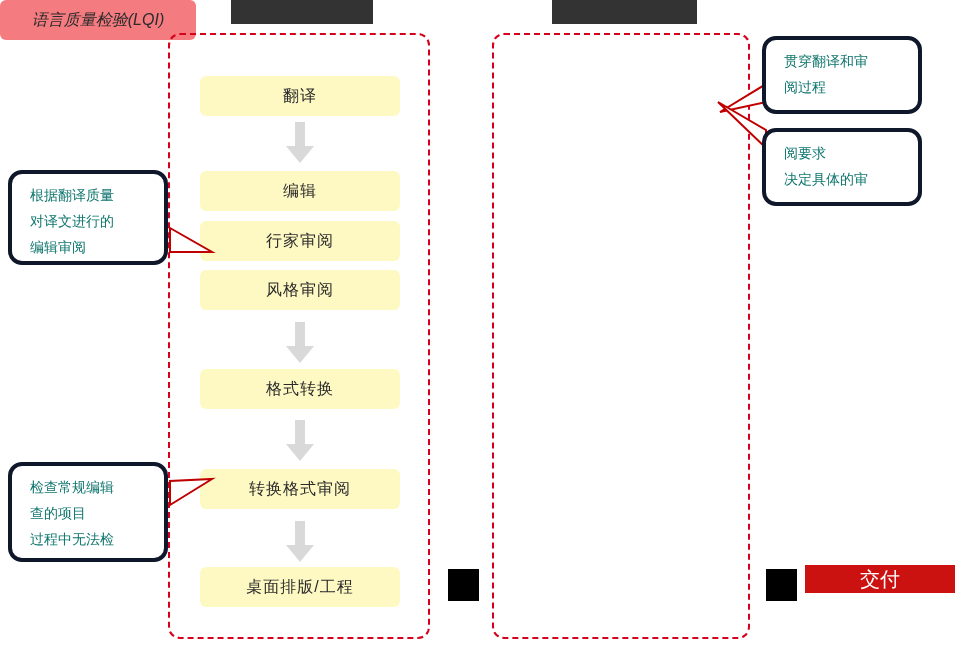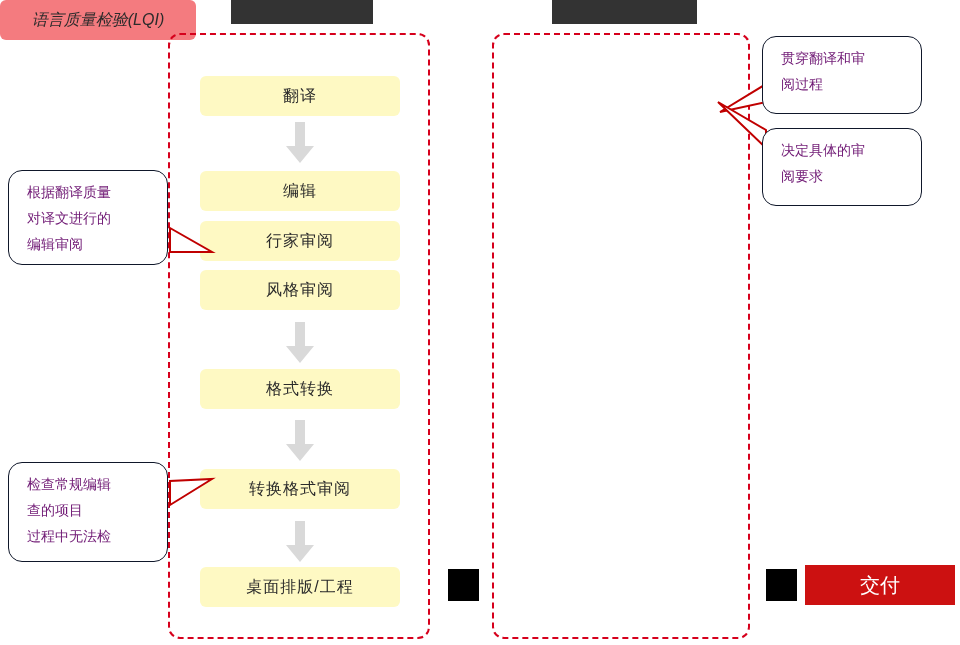--- a/index.html
+++ b/index.html
@@ -72,24 +72,24 @@
   }
   #arrow-1{top:122px;}
   #arrow-2{top:322px;}
   #arrow-3{top:420px;}
   #arrow-4{top:521px;}
   .arrow-down svg{display:block;}
 
   
   .callout{
     position:absolute;
-    border:1px solid #0f172a;
+    border:4px solid #0f172a;
     border-radius:14px;
     background:#ffffff;
-    color:#701a75;
+    color:#0f766e;
     font-size:14px;
     line-height:26px;
     padding:8px 12px 8px 18px;
     box-sizing:border-box;
     z-index:5;
   }
   #callout-edit-review{left:8px;top:170px;width:160px;height:95px;}
   #callout-check-items{left:8px;top:462px;width:160px;height:100px;}
   #callout-spans{left:762px;top:36px;width:160px;height:78px;}
   #callout-decides{left:762px;top:128px;width:160px;height:78px;}
@@ -103,21 +103,21 @@
   #tail-spans{left:716px;top:78px;width:60px;height:40px;}
   #tail-decides{left:716px;top:96px;width:60px;height:70px;}
 
   
   .black-square{position:absolute;background:#000000;}
   #redaction-square-left{left:448px;top:569px;width:31px;height:32px;}
   #redaction-square-right{left:766px;top:569px;width:31px;height:32px;}
 
   #delivery-box{
     position:absolute;
-    left:805px;top:565px;width:150px;height:40px;
+    left:805px;top:565px;width:150px;height:28px;
     background:#cc1111;
     color:#ffffff;
     font-size:20px;
     display:flex;align-items:center;justify-content:center;
     box-sizing:border-box;
   }
 </style>
 </head>
 <body>
 
@@ -213,22 +213,22 @@
     <span class="callout-line">查的项目</span>
     <span class="callout-line">过程中无法检</span>
   </div>
 
   <div class="callout" id="callout-spans">
     <span class="callout-line">贯穿翻译和审</span>
     <span class="callout-line">阅过程</span>
   </div>
 
   <div class="callout" id="callout-decides">
+    <span class="callout-line">阅要求</span>
     <span class="callout-line">决定具体的审</span>
-    <span class="callout-line">阅要求</span>
   </div>
 
   <div class="black-square" id="redaction-square-left"></div>
 
   <div class="black-square" id="redaction-square-right"></div>
 
   <div id="delivery-box">
     <span>交付</span>
   </div>
 

